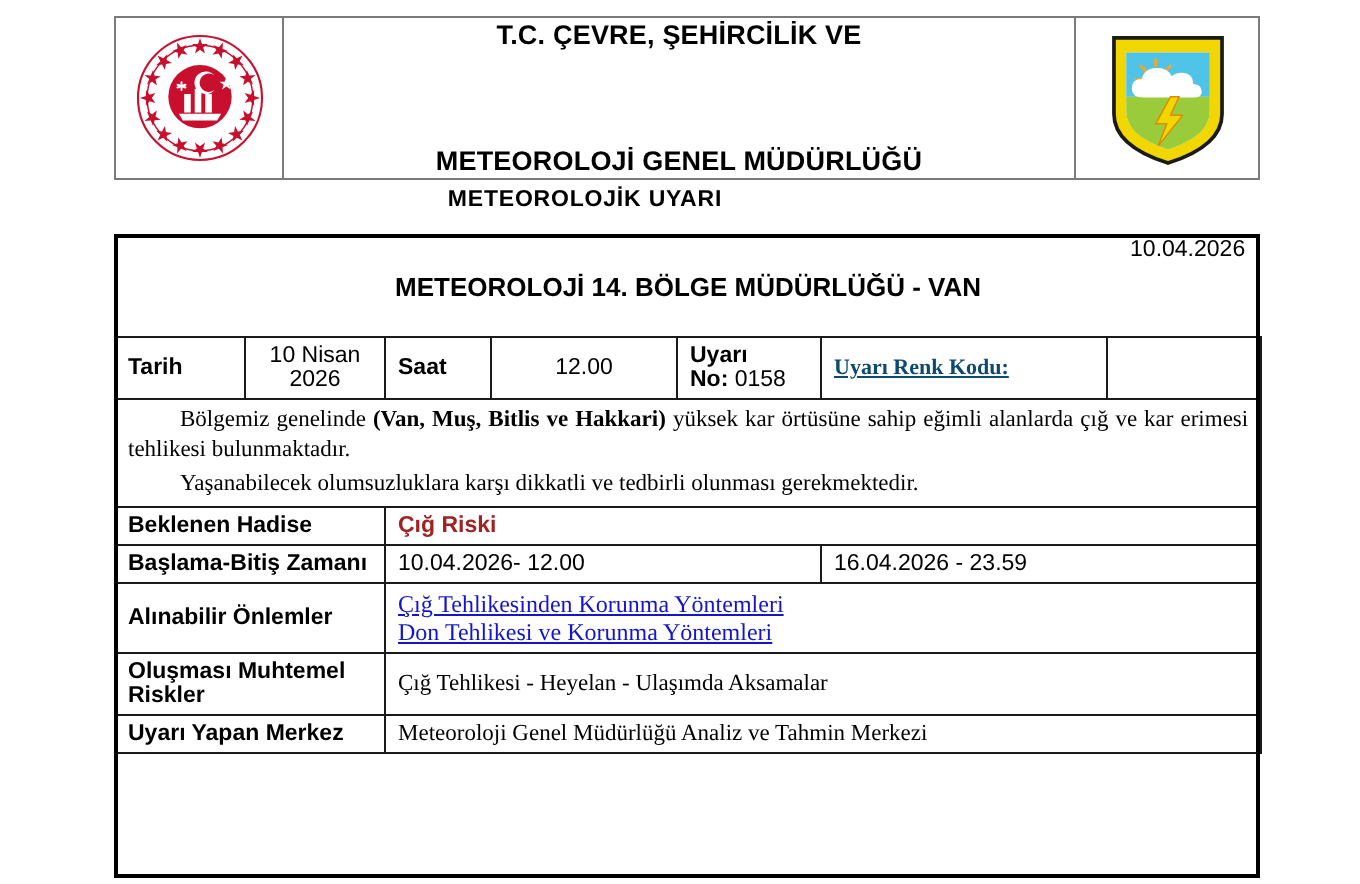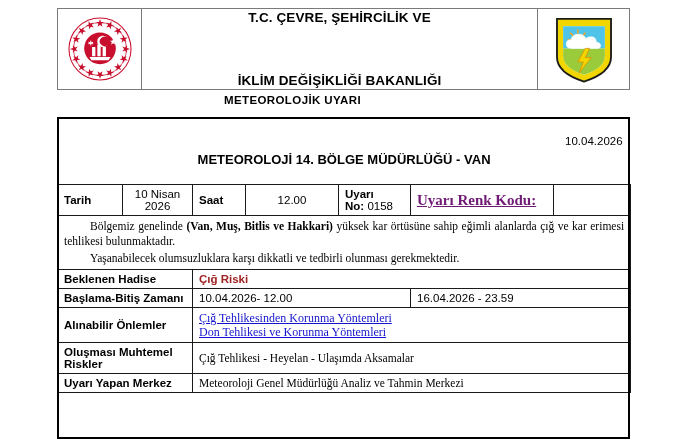--- a/index.html
+++ b/index.html
@@ -102,21 +102,21 @@
     border: 2px solid #000000;
     box-sizing: border-box;
     pointer-events: none;
   }
 
   .cell-date-top {
     text-align: right;
     font-size: 11.5px;
     height: 17px;
     border: none !important;
-    padding-top: 18px;
+    padding-top: 2px;
     padding-right: 8px;
   }
   .cell-region-title {
     text-align: center;
     font-weight: bold;
     font-size: 13px;
     height: 28px;
     border: none !important;
     padding-bottom: 4px;
   }
@@ -155,24 +155,24 @@
 
   a.doc-link {
     color: #1414CC;
     text-decoration: underline;
     font-family: "Liberation Serif", serif;
     font-size: 12px;
     display: block;
     line-height: 14px;
   }
   a.link-inline {
-    color: #701a75;
+    color: #0c4a6e;
     text-decoration: underline;
     font-family: "Liberation Serif", serif;
-    font-size: 15px;
+    font-size: 11px;
     font-weight: bold;
   }
 
   
   .emblem-svg { display: block; }
 </style>
 </head>
 <body>
 
 <div class="header-band">
@@ -213,21 +213,21 @@
           <line x1="36" y1="38" x2="36" y2="44"></line>
           <line x1="33" y1="40" x2="39" y2="42"></line>
           <line x1="39" y1="40" x2="33" y2="42"></line>
         </g>
       </svg>
     </span>
   </div>
 
   <div class="header-title-cell">
     <div class="header-title-line">T.C. ÇEVRE, ŞEHİRCİLİK VE</div>
-    <div class="header-title-line">İKLİM DEĞİŞİKLİĞİ BAKANLIĞI</div>
+    <div class="header-title-line">METEOROLOJİ GENEL MÜDÜRLÜĞÜ</div>
   </div>
 
   <div class="header-emblem-cell">
     <span>
       <svg class="emblem-svg" width="62" height="70" viewBox="0 0 100 114" aria-hidden="true">
         <path d="M6 8 H94 V70 Q94 96 50 110 Q6 96 6 70 Z" fill="#F2D600" stroke="#1a1a1a" stroke-width="3"></path>
         <path d="M16 20 H84 V68 Q84 88 50 99 Q16 88 16 68 Z" fill="#ffffff"></path>
         <path d="M16 20 H84 V56 H16 Z" fill="#4FC3E8"></path>
         <circle cx="40" cy="42" r="9" fill="#F5A623"></circle>
         <g stroke="#F5A623" stroke-width="2.4" stroke-linecap="round">

